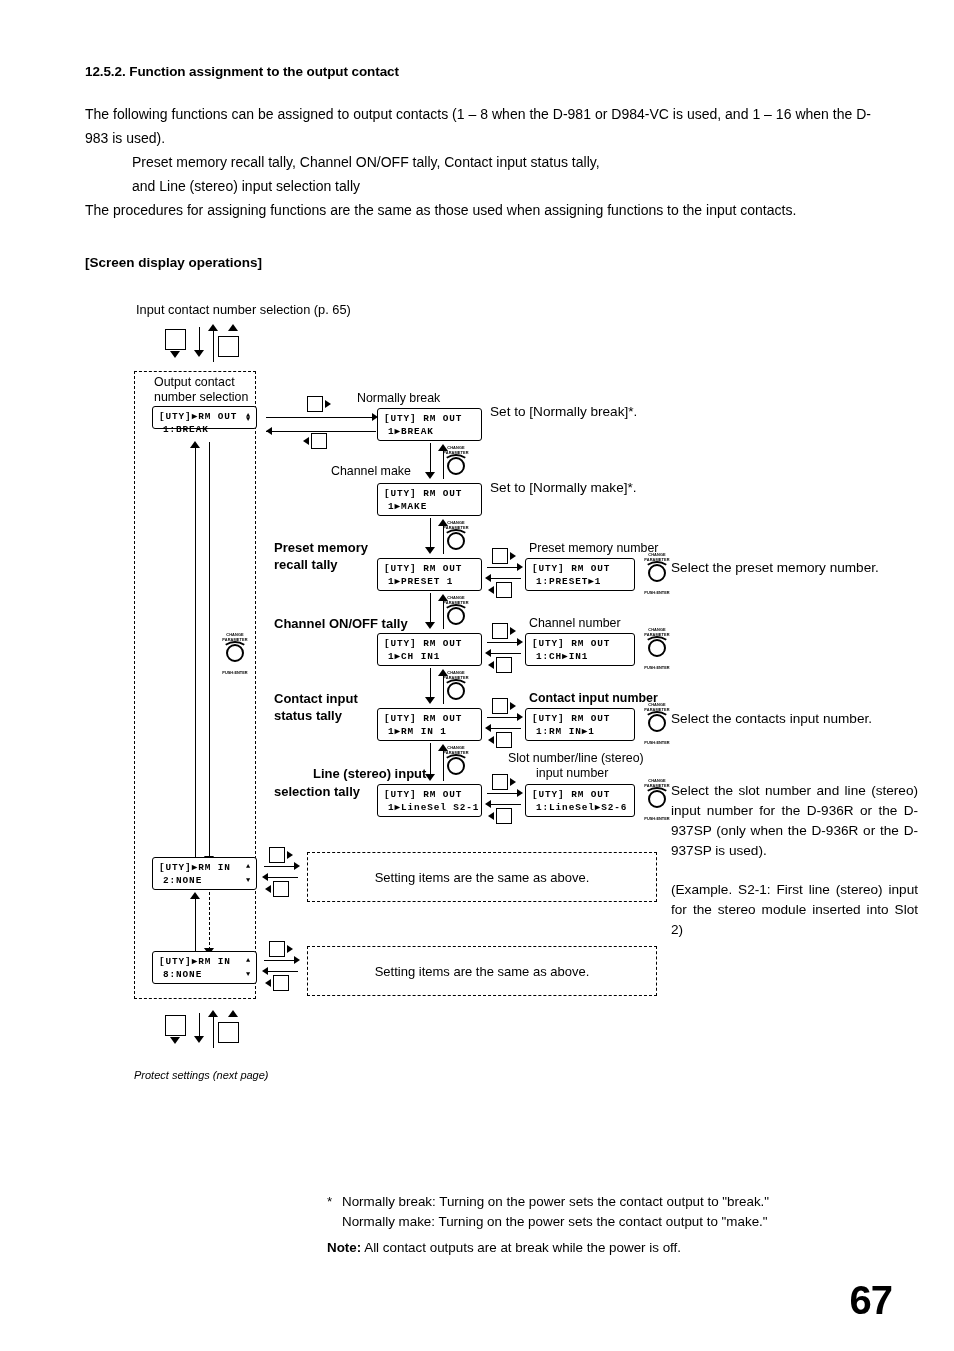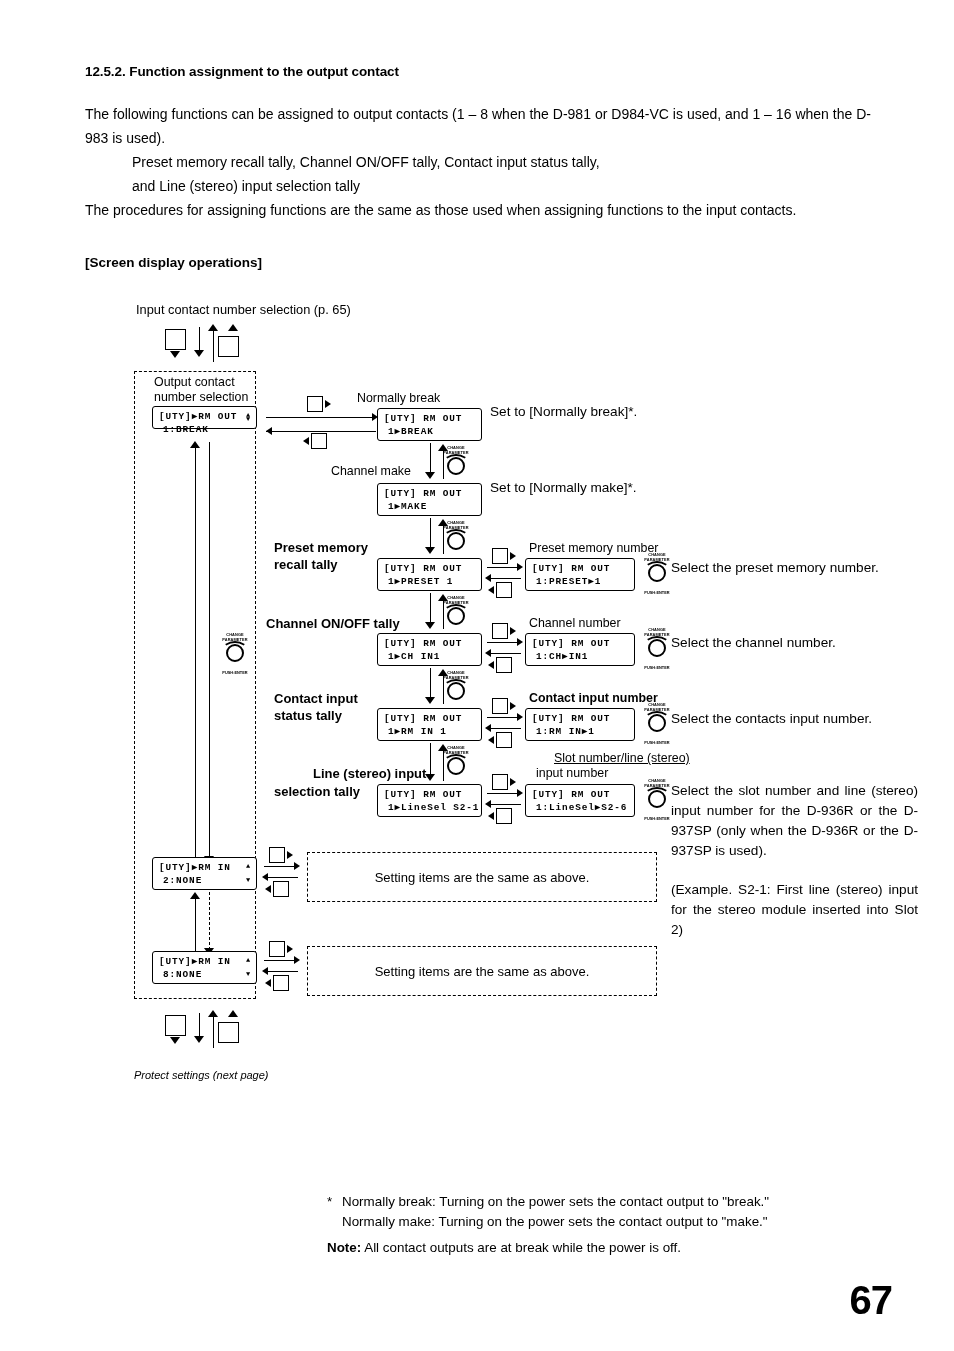--- a/index.html
+++ b/index.html
@@ -288,21 +288,21 @@
     <div class="tri tri-u" style="left:394px; top:594px;"></div>
     <div class="knob" style="left:392px; top:596px;">
       <div class="kcap">
         <span>CHANGE</span><br><span>PARAMETER</span>
       </div>
       <div class="karc"></div>
       <div class="kcircle"></div>
       <div class="kfoot">PUSH:ENTER</div>
     </div>
 
-    <div class="lbl-b" style="left:222px; top:615px;text-align:center;">Channel ON/OFF tally</div>
+    <div class="lbl-b" style="left:230px; top:615px;text-align:center;">Channel ON/OFF tally</div>
 
     <div class="lcd" style="left:333px; top:633px; width:105px; height:33px;">
       <div class="l1">[UTY] RM OUT</div>
       <div class="l2">1▶CH IN1</div>
     </div>
 
     <div class="btn-sq" style="left:448px; top:623px;"></div>
     <div class="tri tri-r" style="left:466px; top:627px;"></div>
     <div class="hline" style="left:443px; top:642px; width:34px;"></div>
     <div class="tri tri-r" style="left:473px; top:638px;"></div>
@@ -317,21 +317,20 @@
       <div class="l2">1:CH▶IN1</div>
     </div>
     <div class="knob" style="left:593px; top:628px;">
       <div class="kcap">
         <span>CHANGE</span><br><span>PARAMETER</span>
       </div>
       <div class="karc"></div>
       <div class="kcircle"></div>
       <div class="kfoot">PUSH:ENTER</div>
     </div>
-    <div class="rtext" style="left:627px; top:633px; width:260px;">Select the channel number.</div>
 
     <div class="vline" style="left:386px; top:668px; height:34px;"></div>
     <div class="tri tri-d" style="left:381px; top:697px;"></div>
     <div class="vline" style="left:399px; top:674px; height:30px;"></div>
     <div class="tri tri-u" style="left:394px; top:669px;"></div>
     <div class="knob" style="left:392px; top:671px;">
       <div class="kcap">
         <span>CHANGE</span><br><span>PARAMETER</span>
       </div>
       <div class="karc"></div>
@@ -394,21 +393,21 @@
 
     <div class="btn-sq" style="left:448px; top:774px;"></div>
     <div class="tri tri-r" style="left:466px; top:778px;"></div>
     <div class="hline" style="left:443px; top:793px; width:34px;"></div>
     <div class="tri tri-r" style="left:473px; top:789px;"></div>
     <div class="hline" style="left:443px; top:804px; width:34px;"></div>
     <div class="tri tri-l" style="left:441px; top:800px;"></div>
     <div class="btn-sq" style="left:452px; top:808px;"></div>
     <div class="tri tri-l" style="left:444px; top:812px;"></div>
 
-    <div class="lbl" style="left:510px; top:751px;text-decoration:underline;">Slot number/line (stereo)</div>
+    <div class="lbl" style="left:464px; top:751px;">Slot number/line (stereo)</div>
     <div class="lbl" style="left:492px; top:766px;">input number</div>
     <div class="lcd" style="left:481px; top:784px; width:110px; height:33px;">
       <div class="l1">[UTY] RM OUT</div>
       <div class="l2">1:LineSel▶S2-6</div>
     </div>
     <div class="knob" style="left:593px; top:779px;">
       <div class="kcap">
         <span>CHANGE</span><br><span>PARAMETER</span>
       </div>
       <div class="karc"></div>

